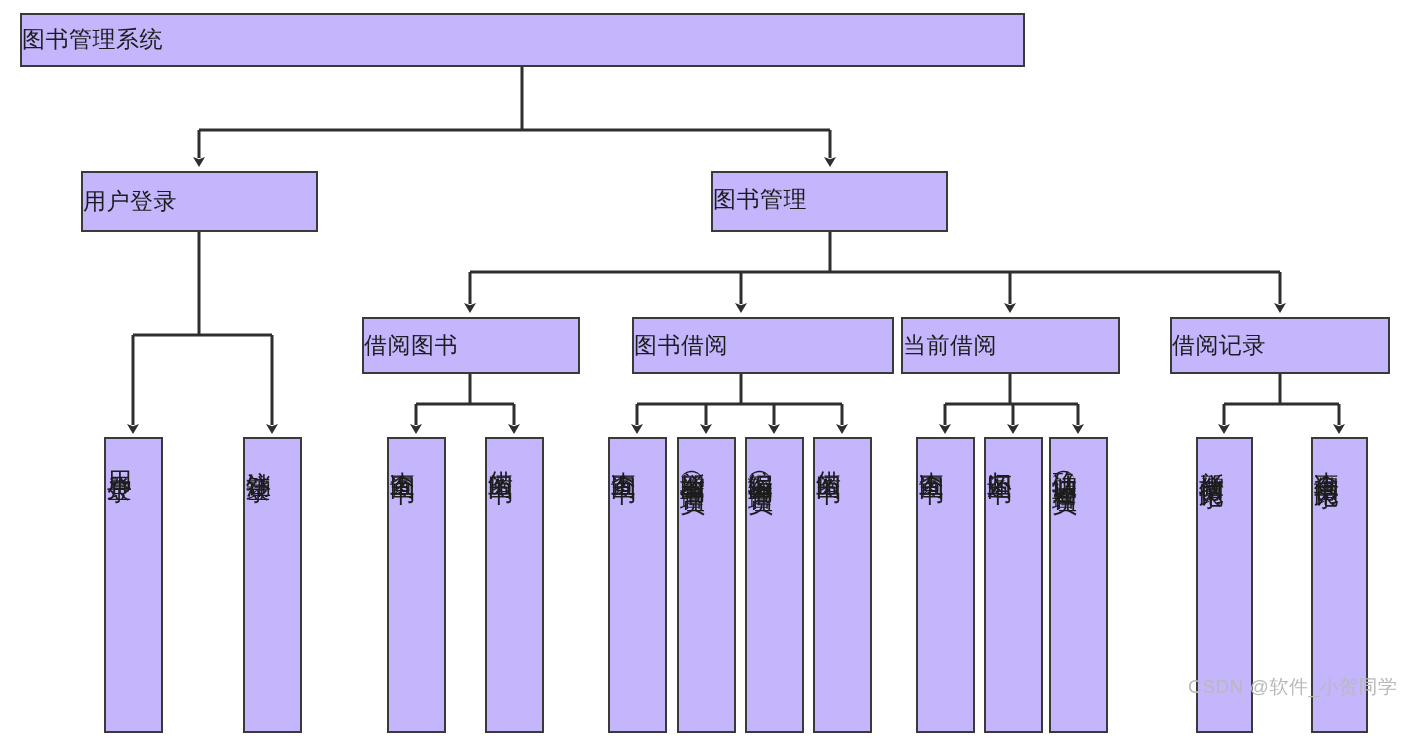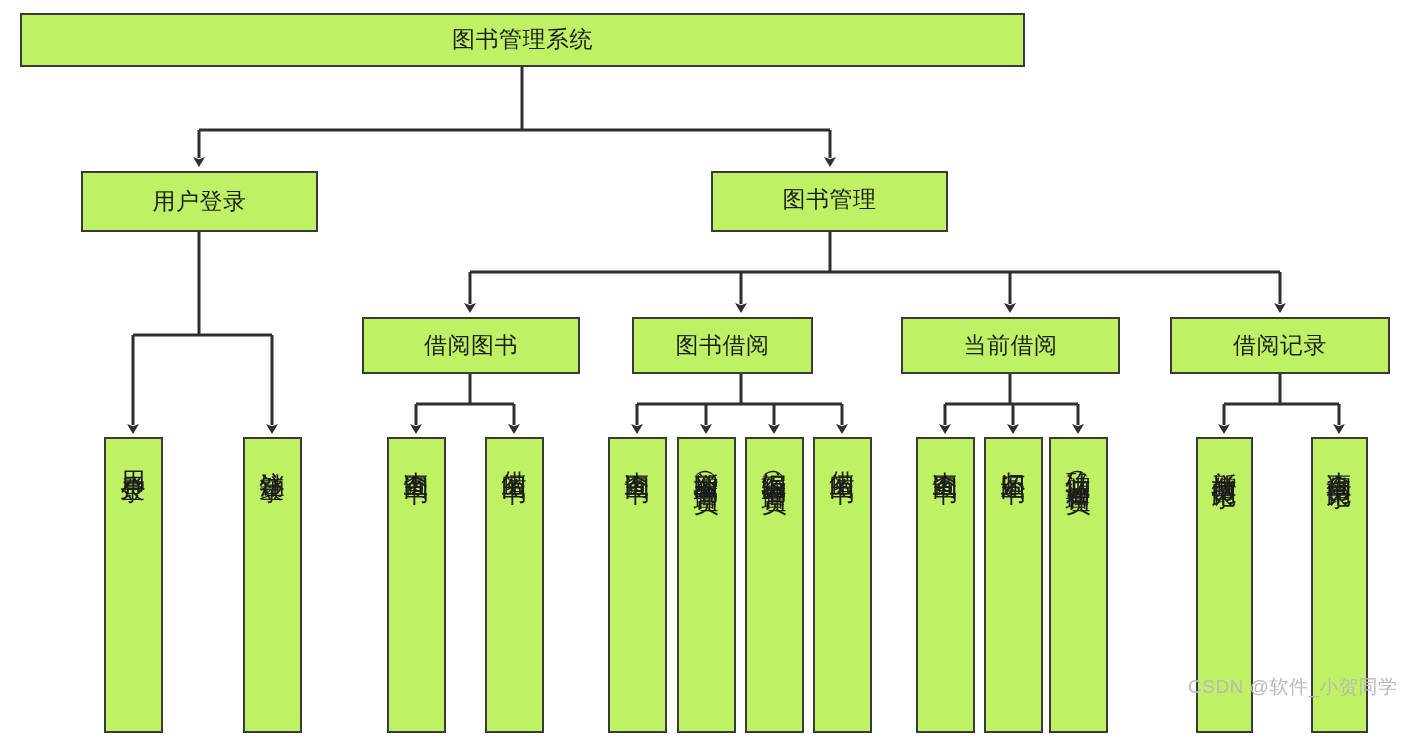--- a/index.html
+++ b/index.html
@@ -20,25 +20,25 @@
   #diagram-svg {
     position: absolute;
     left: 0;
     top: 0;
     width: 1405px;
     height: 747px;
   }
   .node-box {
     position: absolute;
     box-sizing: border-box;
-    background: #bef264;
+    background: #c4b5fd;
     border: 2px solid #3a3a3a;
     display: flex;
     align-items: center;
-    justify-content: center;
+    justify-content: flex-start;
     color: #1d1d1d;
   }
   .node-label {
     display: block;
     text-align: center;
     line-height: 1.18;
     letter-spacing: 0.5px;
   }
   .node-h .node-label {
     font-size: 23px;
@@ -126,21 +126,21 @@
   <div class="node-box node-h" style="left:81px; top:171px; width:237px; height:61px;">
     <span class="node-label">用户登录</span>
   </div>
   <div class="node-box node-h" style="left:711px; top:171px; width:237px; height:61px;font-family:Liberation Mono, monospace;">
     <span class="node-label">图书管理</span>
   </div>
 
   <div class="node-box node-h" style="left:362px; top:317px; width:218px; height:57px;">
     <span class="node-label">借阅图书</span>
   </div>
-  <div class="node-box node-h" style="left:632px; top:317px; width:181px; height:57px;">
+  <div class="node-box node-h" style="left:632px; top:317px; width:262px; height:57px;">
     <span class="node-label">图书借阅</span>
   </div>
   <div class="node-box node-h" style="left:901px; top:317px; width:219px; height:57px;">
     <span class="node-label">当前借阅</span>
   </div>
   <div class="node-box node-h" style="left:1170px; top:317px; width:220px; height:57px;">
     <span class="node-label">借阅记录</span>
   </div>
 
   <div class="node-box node-v" style="left:104px; top:437px; width:59px; height:296px;">

